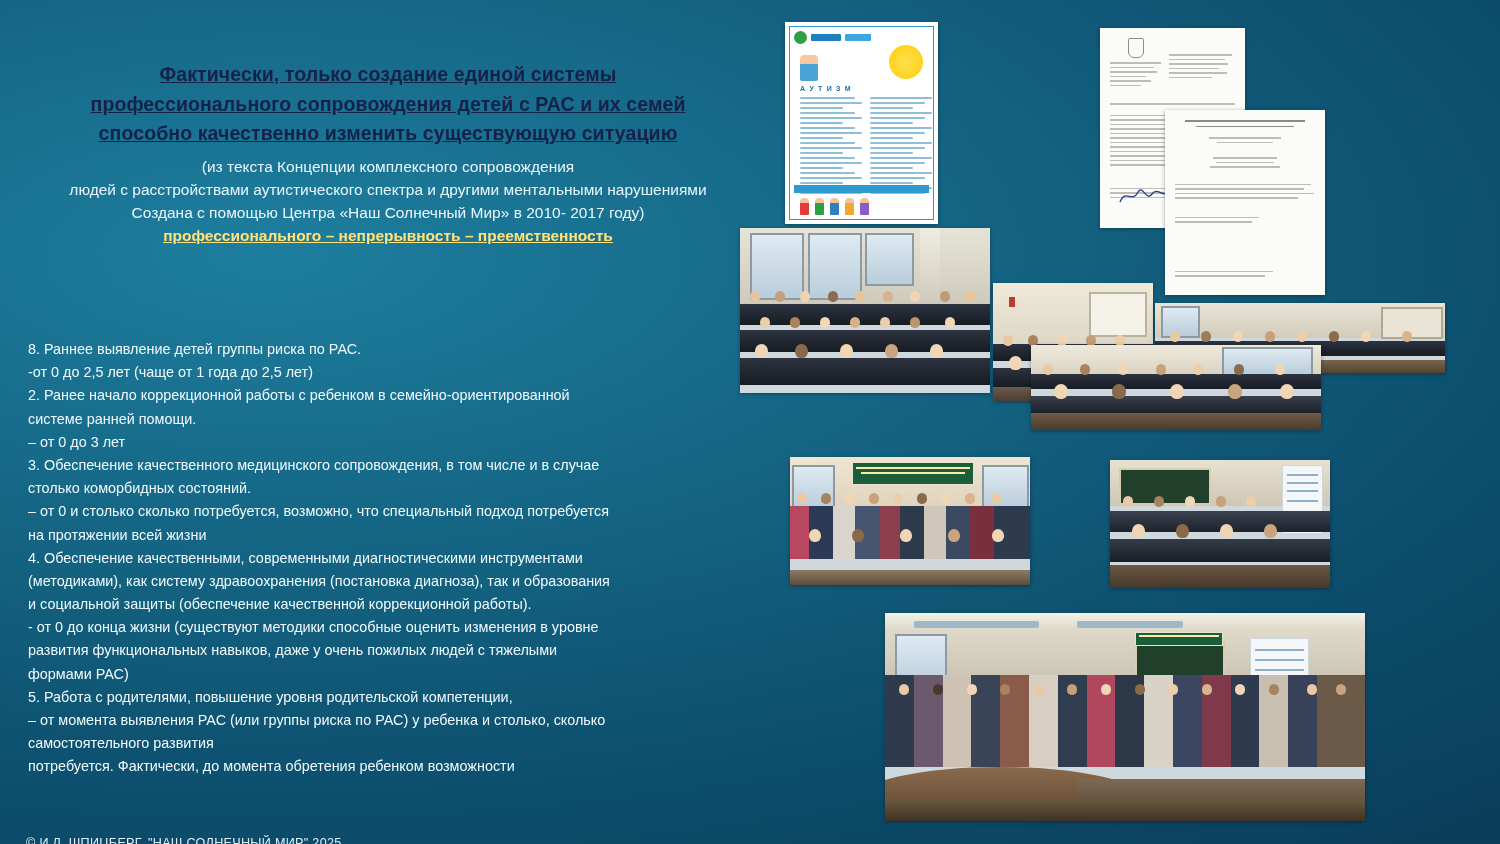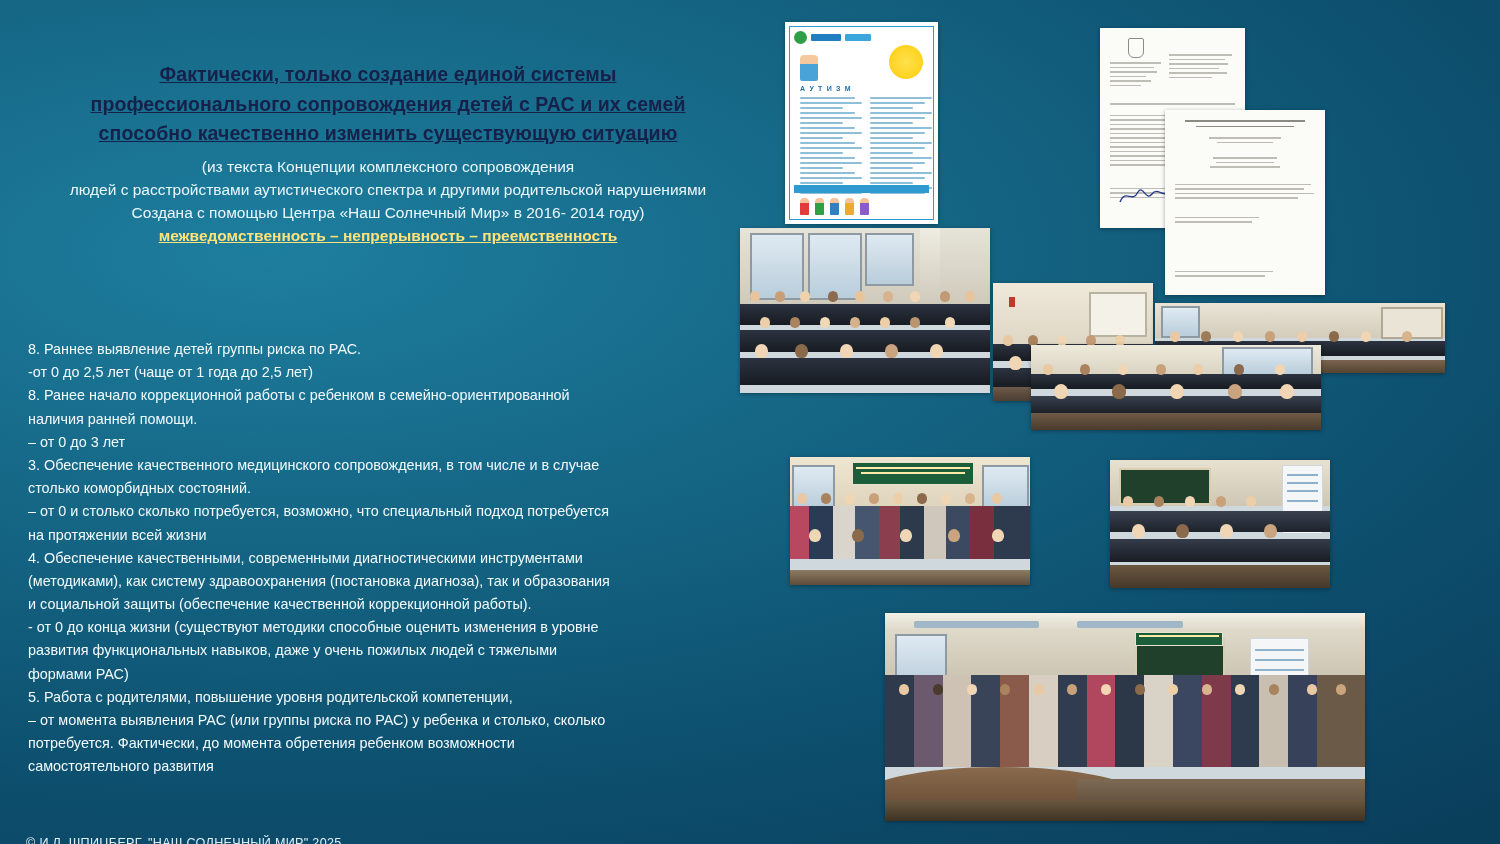--- a/index.html
+++ b/index.html
@@ -126,47 +126,47 @@
 
   <div class="left-col">
 
     <div class="title-block">
       <div class="title-line">Фактически, только создание единой системы</div>
       <div class="title-line">профессионального сопровождения детей с РАС и их семей</div>
       <div class="title-line">способно качественно изменить существующую ситуацию</div>
 
       <div class="subtitle">
         <div>(из текста Концепции комплексного сопровождения</div>
-        <div>людей с расстройствами аутистического спектра и другими родительской нарушениями</div>
-        <div>Создана с помощью Центра «Наш Солнечный Мир» в 2016- 2014 году)</div>
-      </div>
-
-      <div class="principles">межведомственность – непрерывность – преемственность</div>
+        <div>людей с расстройствами аутистического спектра и другими ментальными нарушениями</div>
+        <div>Создана с помощью Центра «Наш Солнечный Мир» в 2010- 2017 году)</div>
+      </div>
+
+      <div class="principles">профессионального – непрерывность – преемственность</div>
     </div>
 
     <div class="body-list">
       <p>8. Раннее выявление детей группы риска по РАС.</p>
       <p>-от 0 до 2,5 лет (чаще от 1 года до 2,5 лет)</p>
-      <p>8. Ранее начало коррекционной работы с ребенком в семейно-ориентированной</p>
-      <p>наличия ранней помощи.</p>
+      <p>2. Ранее начало коррекционной работы с ребенком в семейно-ориентированной</p>
+      <p>системе ранней помощи.</p>
       <p>– от 0 до 3 лет</p>
       <p>3. Обеспечение качественного медицинского сопровождения, в том числе и в случае</p>
       <p>столько коморбидных состояний.</p>
       <p>– от 0 и столько сколько потребуется, возможно, что специальный подход потребуется</p>
       <p>на протяжении всей жизни</p>
       <p>4. Обеспечение качественными, современными диагностическими инструментами</p>
       <p>(методиками), как систему здравоохранения (постановка диагноза), так и образования</p>
       <p>и социальной защиты (обеспечение качественной коррекционной работы).</p>
       <p>- от 0 до конца жизни (существуют методики способные оценить изменения в уровне</p>
       <p>развития функциональных навыков, даже у очень пожилых людей с тяжелыми</p>
       <p>формами РАС)</p>
       <p>5. Работа с родителями, повышение уровня родительской компетенции,</p>
       <p> – от момента выявления РАС (или группы риска по РАС) у ребенка и столько, сколько</p>
+      <p>самостоятельного развития</p>
       <p>потребуется. Фактически, до момента обретения ребенком возможности</p>
-      <p>самостоятельного развития</p>
     </div>
 
     <div class="copyright nosel">© И.Л. ШПИЦБЕРГ, "НАШ СОЛНЕЧНЫЙ МИР" 2025</div>
   </div>
 
   <div class="collage">
 
     <div class="ph poster">
       <div class="pinner">
         <div class="phead">

